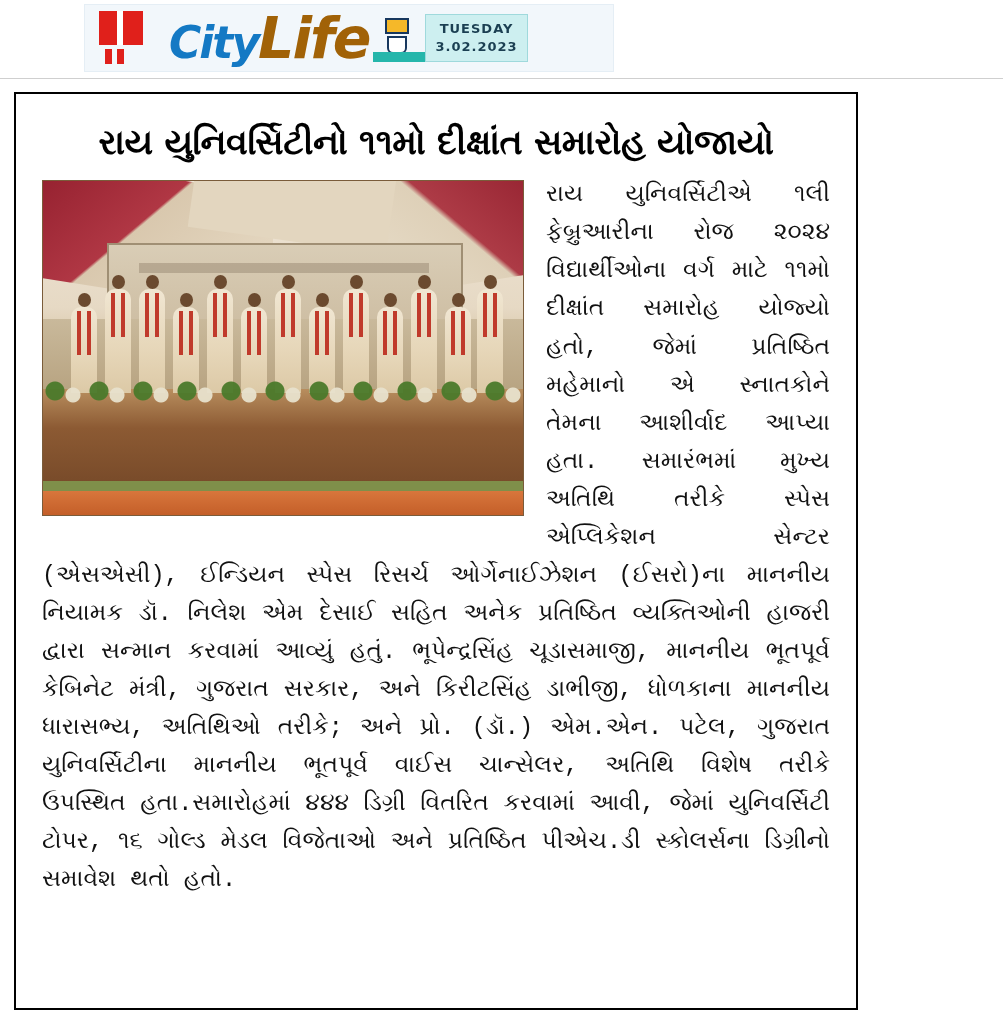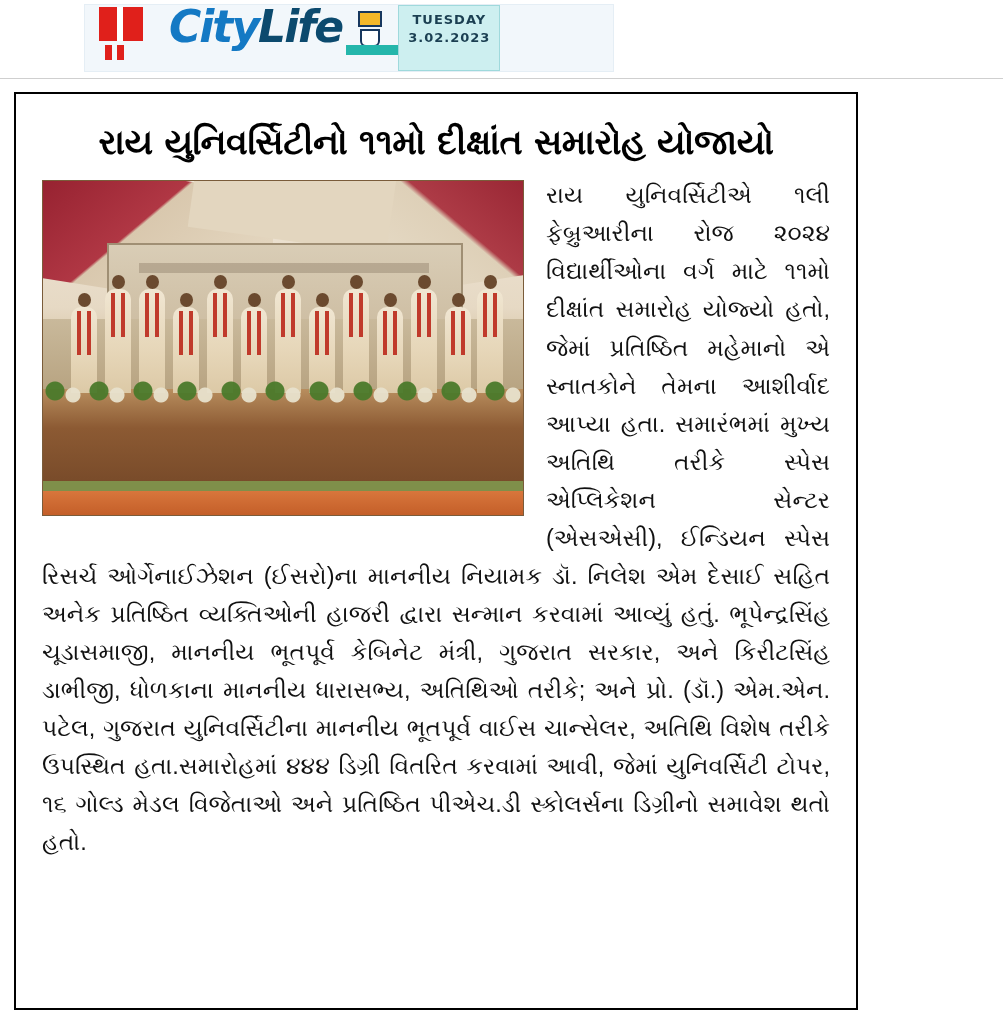--- a/index.html
+++ b/index.html
@@ -22,20 +22,21 @@
 
   
   .masthead {
     position: absolute;
     left: 84px;
     top: 4px;
     width: 530px;
     height: 68px;
     background: #f2f7fb;
     display: flex;
+    align-items: center;
     border: 1px solid #e5eef5;
     box-sizing: border-box;
   }
   .logo-block {
     position: relative;
     width: 62px;
     height: 58px;
     margin-left: 6px;
     flex: 0 0 auto;
   }
@@ -85,22 +86,22 @@
     font-style: italic;
     font-size: 44px;
     color: #1479c4;
     letter-spacing: -2px;
     line-height: 1;
   }
   .wordmark .life {
     font-family: "DejaVu Sans", sans-serif;
     font-weight: bold;
     font-style: italic;
-    font-size: 44px;
-    color: #0c4a6e;
+    font-size: 57px;
+    color: #a16207;
     letter-spacing: -2px;
     line-height: 1;
   }
   .deco {
     position: relative;
     width: 52px;
     height: 52px;
     margin-left: 4px;
     flex: 0 0 auto;
   }
@@ -176,21 +177,21 @@
     font-size: 35px;
     line-height: 1.15;
     color: #000000;
     text-align: center;
     letter-spacing: -0.5px;
     margin: 6px 0 14px 0;
     white-space: nowrap;
   }
 
   .body-wrap {
-    font-family: Liberation Sans, sans-serif;
+    font-family: Liberation Mono, monospace;
     font-size: 23.5px;
     line-height: 1.62;
     text-align: justify;
     text-justify: inter-word;
     color: #111111;
   }
 
   
   .photo {
     float: left;

